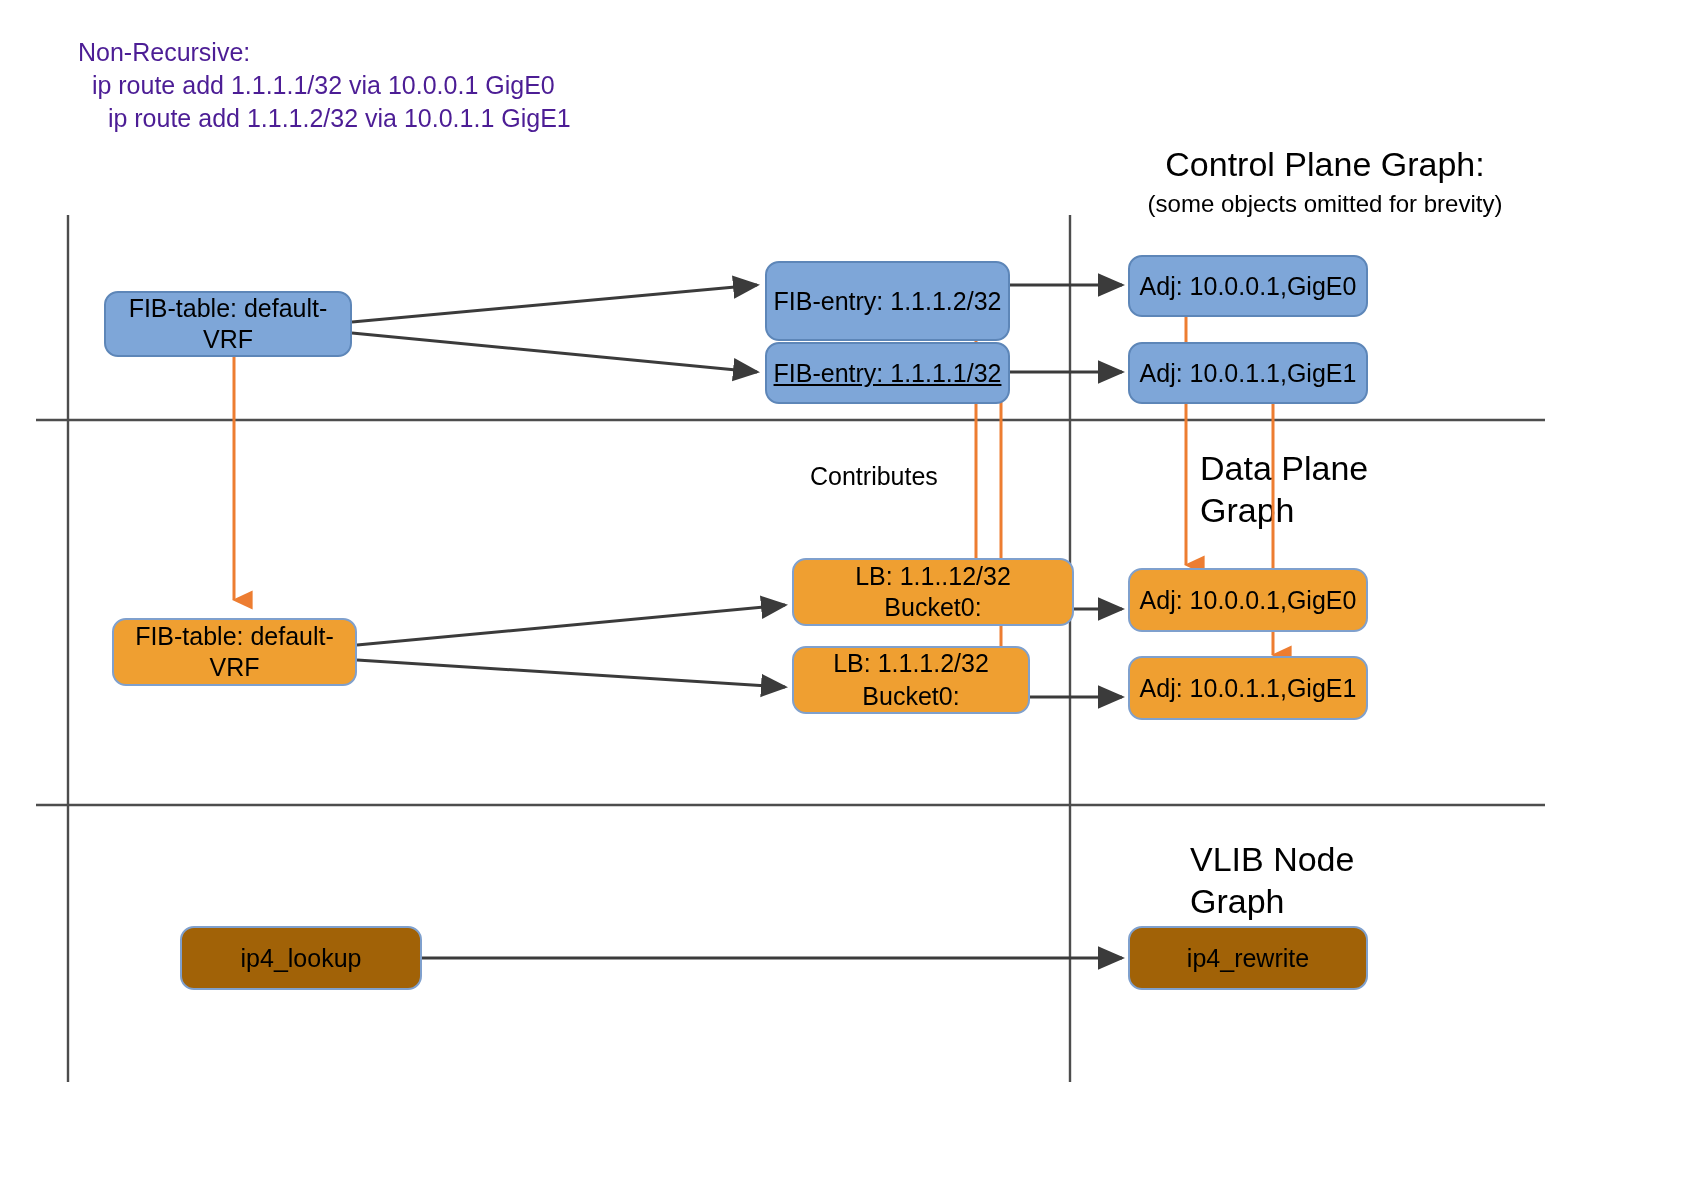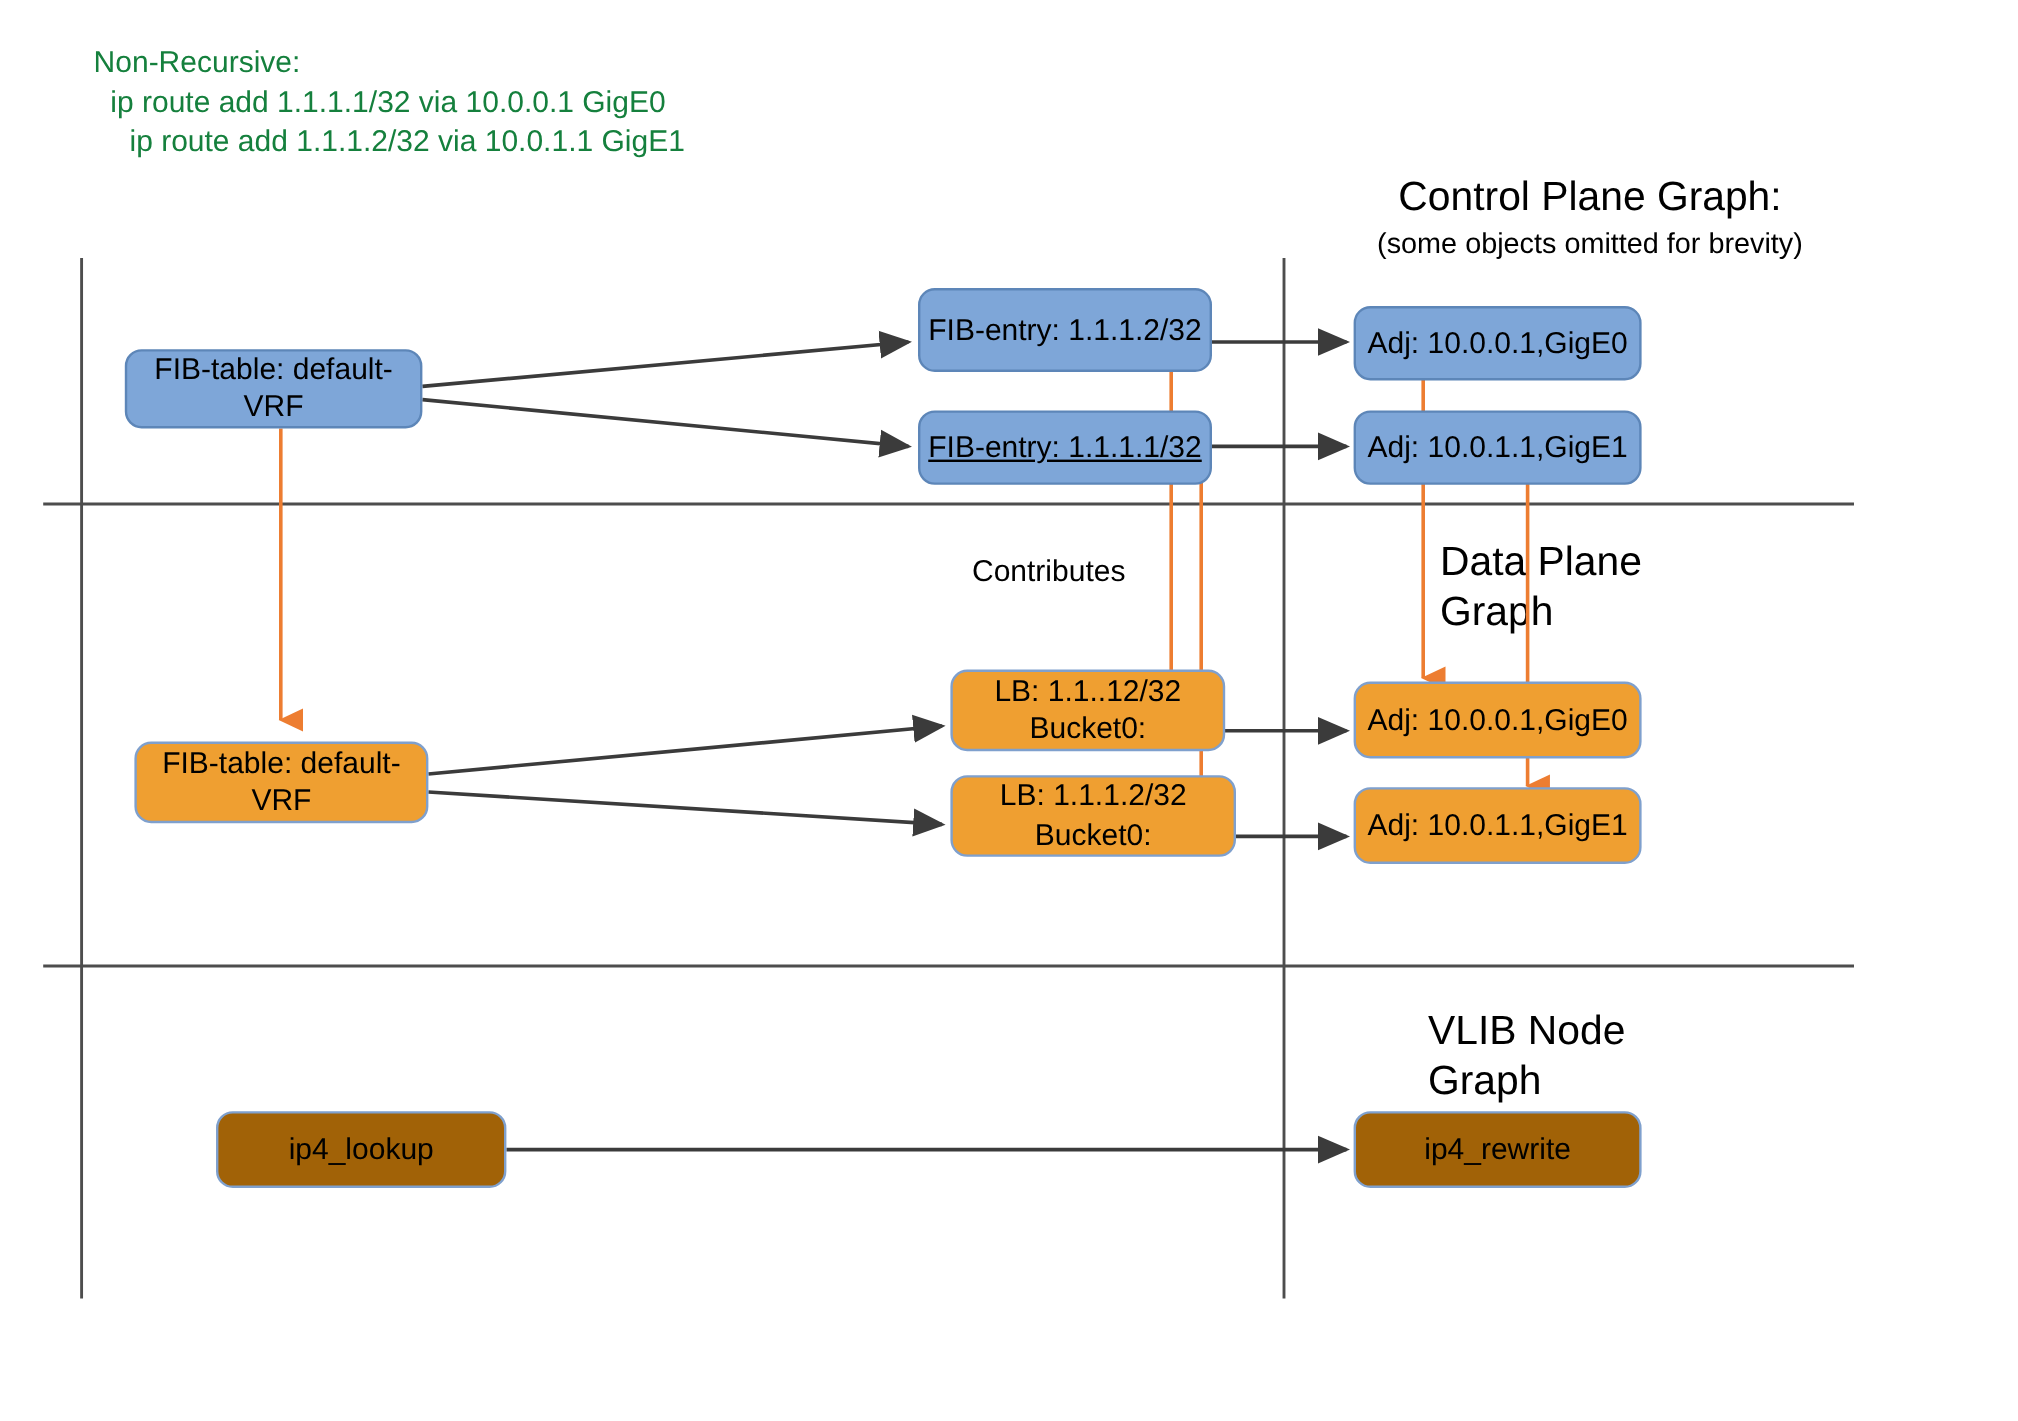--- a/index.html
+++ b/index.html
@@ -4,21 +4,21 @@
 <style>
   html,body{margin:0;padding:0;}
   body{width:1682px;height:1184px;background:#ffffff;
        font-family:"Liberation Sans",sans-serif;color:#000;}
   #stage{position:relative;width:1682px;height:1184px;overflow:hidden;}
 
   
   #wires{position:absolute;left:0;top:0;width:1682px;height:1184px;}
 
   
-  .hdr{position:absolute;white-space:pre;font-size:25px;line-height:33px;color:#15803d;}
+  .hdr{position:absolute;white-space:pre;font-size:25px;line-height:33px;color:#4c1d95;}
   .sect-title{position:absolute;font-size:34px;line-height:42px;text-align:center;white-space:pre-line;}
   .sect-sub{position:absolute;font-size:24px;line-height:28px;text-align:center;white-space:nowrap;}
   .plainlbl{position:absolute;font-size:25px;line-height:30px;white-space:nowrap;}
 
   
   .node{position:absolute;box-sizing:border-box;border:2px solid #6b8fc4;
         border-radius:14px;display:flex;flex-direction:column;
         align-items:center;justify-content:center;
         font-size:25px;line-height:31px;color:#000;text-align:center;}
   .node.blue{background:#7ea6d8;border-color:#5d86b8;}
@@ -79,38 +79,38 @@
     <line x1="234" y1="357" x2="234" y2="600" stroke="#ed7d31" stroke-width="3" marker-end="url(#ahO)"></line>
     <line x1="976" y1="310" x2="976" y2="573" stroke="#ed7d31" stroke-width="3" marker-end="url(#ahO)"></line>
     <line x1="1001" y1="398" x2="1001" y2="660" stroke="#ed7d31" stroke-width="3" marker-end="url(#ahO)"></line>
     <line x1="1186" y1="310" x2="1186" y2="565" stroke="#ed7d31" stroke-width="3" marker-end="url(#ahO)"></line>
     <line x1="1273" y1="398" x2="1273" y2="655" stroke="#ed7d31" stroke-width="3" marker-end="url(#ahO)"></line>
   </svg>
 
   <div class="node blue" style="left:104px;top:291px;width:248px;height:66px;">
     <span>FIB-table: default-VRF</span>
   </div>
-  <div class="node blue" style="left:765px;top:240px;width:245px;height:70px;">
+  <div class="node blue" style="left:765px;top:261px;width:245px;height:80px;">
     <span>FIB-entry: 1.1.1.2/32</span>
   </div>
   <div class="node blue" style="left:765px;top:342px;width:245px;height:62px;text-decoration:underline;">
     <span>FIB-entry: 1.1.1.1/32</span>
   </div>
   <div class="node blue" style="left:1128px;top:255px;width:240px;height:62px;">
     <span>Adj: 10.0.0.1,GigE0</span>
   </div>
   <div class="node blue" style="left:1128px;top:342px;width:240px;height:62px;">
     <span>Adj: 10.0.1.1,GigE1</span>
   </div>
 
   <div class="node orange" style="left:112px;top:618px;width:245px;height:68px;">
     <span>FIB-table: default-VRF</span>
   </div>
 
-  <div class="node orange" style="left:792px;top:558px;width:229px;height:68px;">
+  <div class="node orange" style="left:792px;top:558px;width:282px;height:68px;">
     <span>LB: 1.1..12/32</span>
     <span class="l2">Bucket0:</span>
   </div>
   <div class="node orange" style="left:792px;top:646px;width:238px;height:68px;justify-content:space-between;">
     <span>LB: 1.1.1.2/32</span>
     <span class="l2">Bucket0:</span>
   </div>
 
   <div class="node orange" style="left:1128px;top:568px;width:240px;height:64px;">
     <span>Adj: 10.0.0.1,GigE0</span>

